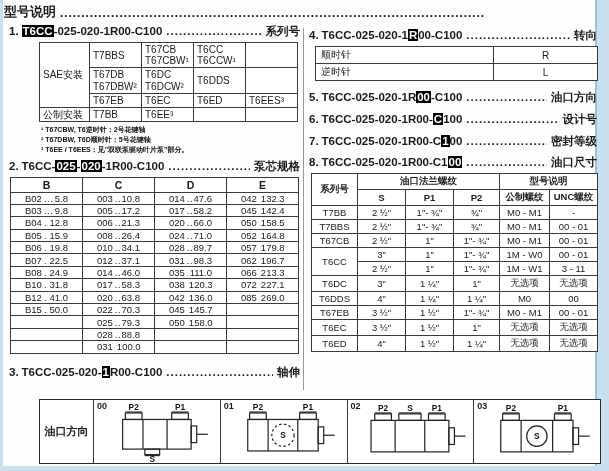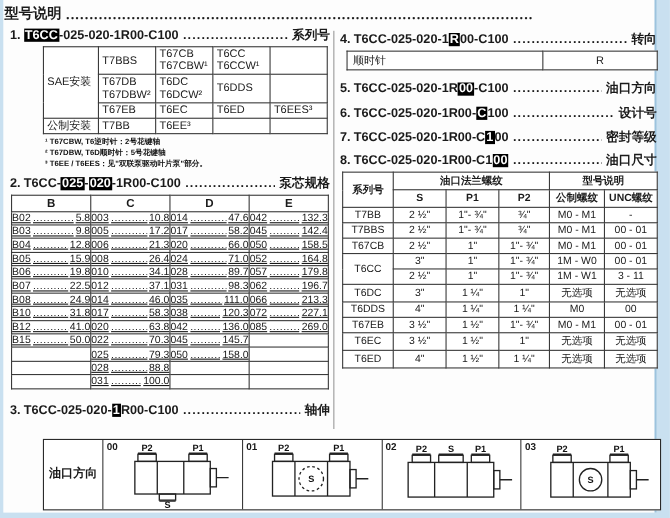--- a/index.html
+++ b/index.html
@@ -48,21 +48,21 @@
   .mount-table { margin:3px 0 0 30px; width:258px; table-layout:fixed; border:1.5px solid #2a2a2a; }
   .mount-table td { white-space:pre-line; line-height:1.12; font-size:10px; height:13px; }
   .mount-table .lab { text-align:left; }
   .mount-table .tall { height:23px; }
 
   .footnotes { margin:3px 0 0 32px; font-size:7px; line-height:1.4; color:#111; font-weight:bold; }
 
   
   .cart-table { margin:3px 0 0 1px; width:289px; table-layout:fixed; border:1.5px solid #2a2a2a; }
   .cart-table th { height:14px; font-size:10.5px; }
-  .cart-table td { height:12.4px; font-size:9.5px; padding:0 0;text-decoration:underline; }
+  .cart-table td { height:12.4px; font-size:9.5px; padding:0 14px; }
   .cart-cell { display:flex; align-items:baseline; }
   .cart-cell .cl { flex:1; overflow:hidden; white-space:nowrap; margin:0 2px; letter-spacing:0.5px; }
 
   
   .kv-table { margin:3px 0 0 6px; width:282px; table-layout:fixed; border:1.5px solid #2a2a2a;padding-left:24px; }
   .kv-table td { height:13.5px; font-size:10px; padding:1px 5px; }
   .kv-table td.center { text-align:center; }
 
   
   .port-table { margin:3px 0 0 2px; width:286px; table-layout:fixed; border:1.5px solid #2a2a2a; }
@@ -530,20 +530,24 @@
     <table class="kv-table">
       <colgroup>
           <col style="width:178px">
           <col style="width:104px">
         </colgroup>
       <tbody>
           <tr>
             <td>顺时针</td>
             <td class="center">R</td>
           </tr>
+          <tr>
+            <td>逆时针</td>
+            <td class="center">L</td>
+          </tr>
         </tbody>
     </table>
 
     <div class="sec" style="margin-top:9px">
       <span class="num">5.</span>
       <span class="code"><span>T6CC-025-020-1R</span><span class="hl">00</span><span>-C100</span></span>
       <span class="dots">....................................................................................................</span>
       <span class="sec-label">油口方向</span>
     </div>
 

